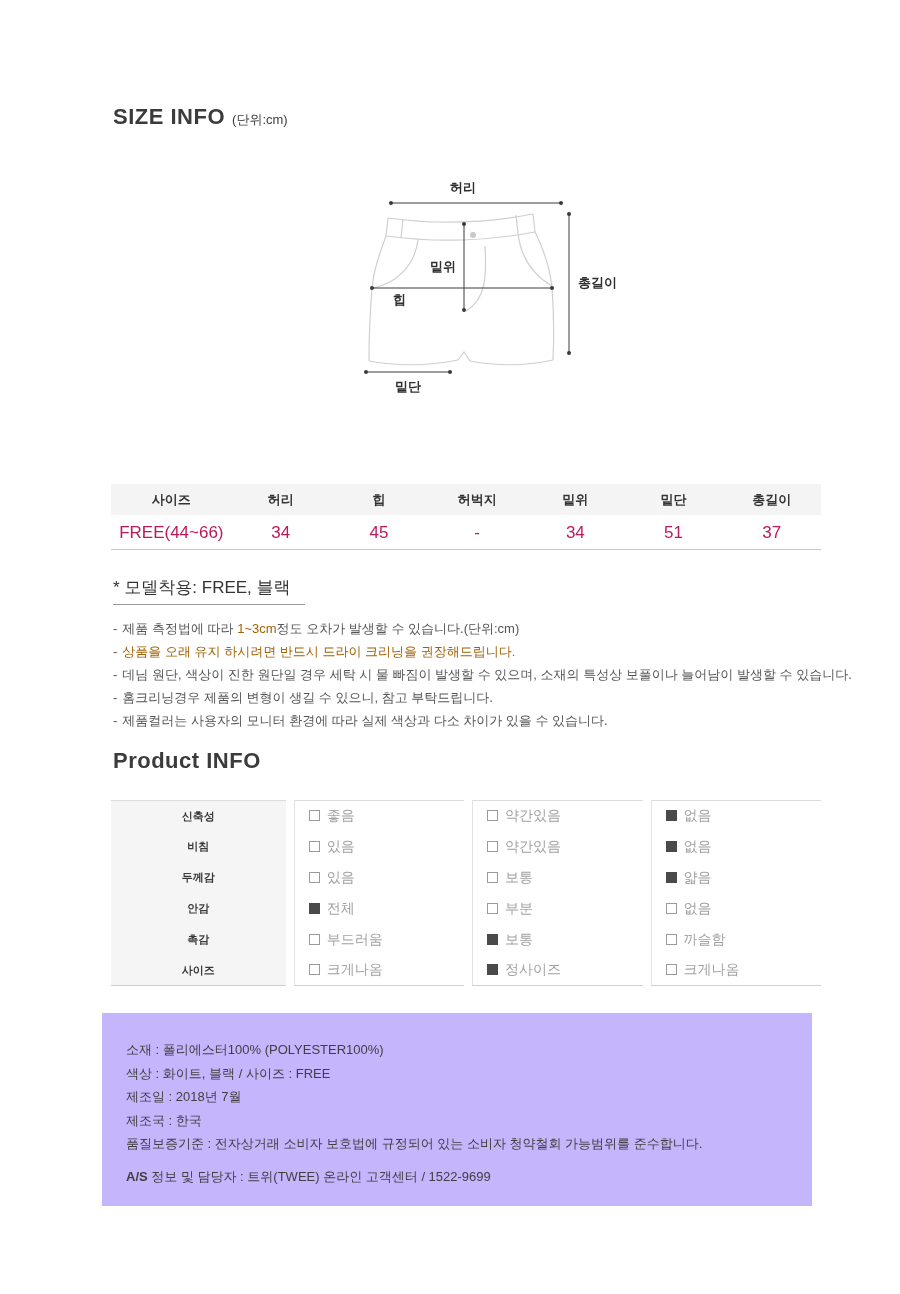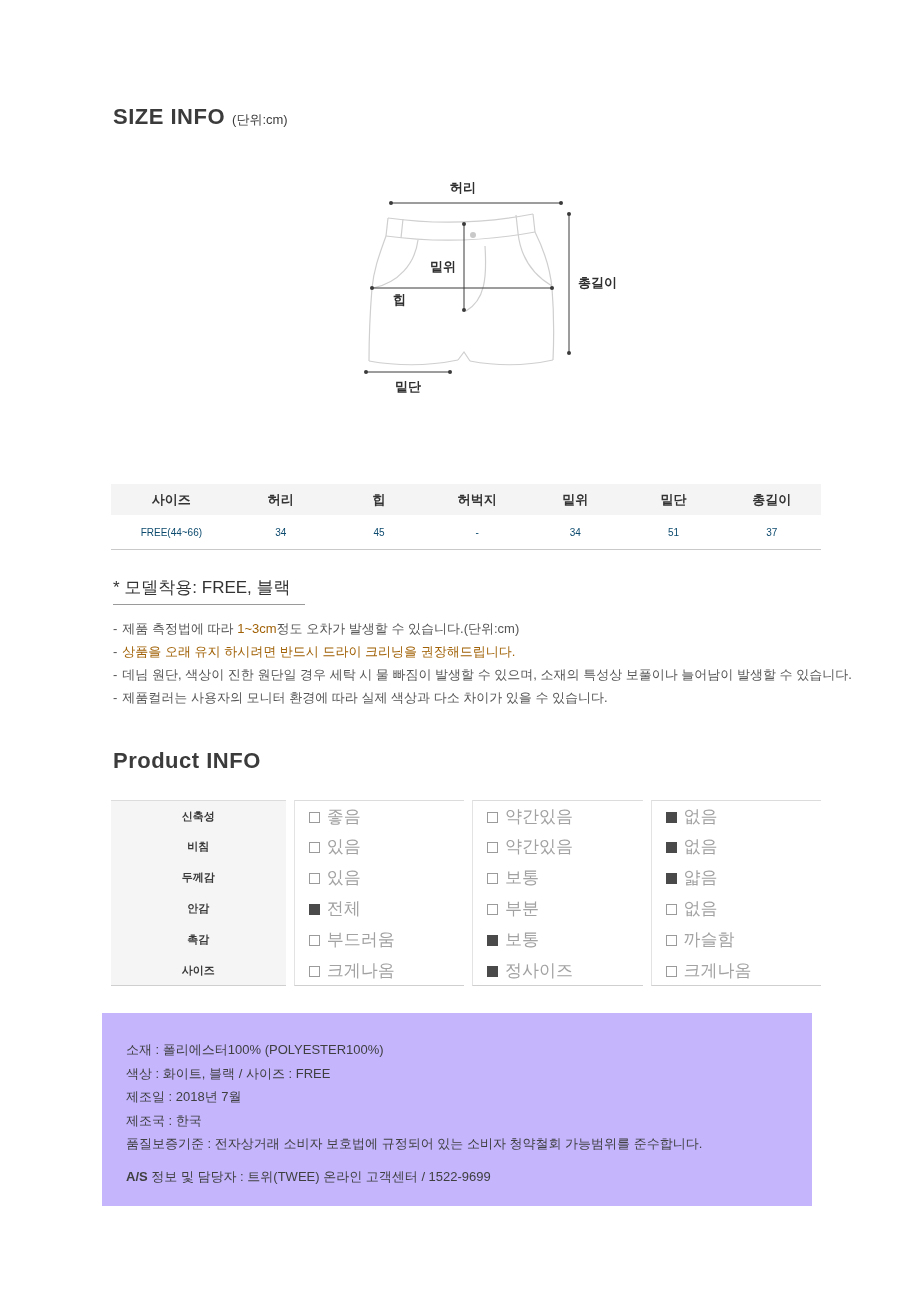--- a/index.html
+++ b/index.html
@@ -16,36 +16,36 @@
   
   .diagram { position:absolute; left:330px; top:158px; width:280px; height:232px; }
   .diagram text { font-size:13px; fill:#2f2f2f; font-weight:600; font-family:"Liberation Sans","DejaVu Sans",sans-serif; }
   .shorts-line { stroke:#cfcfcf; stroke-width:1.2; fill:none; }
   .measure-line { stroke:#3a3a3a; stroke-width:1; fill:none; }
   .measure-dot { fill:#3a3a3a; }
 
   
   .size-table { position:absolute; left:95px; top:474px; width:710px; border-collapse:collapse; table-layout:fixed; }
   .size-table th { background:#f4f4f4; height:32px; font-size:13px; font-weight:600; color:#333; text-align:center; border-bottom:2px solid #fff; }
-  .size-table td { height:33px; font-size:10px; color:#0c4a6e; text-align:center; border-bottom:1px solid #c9c9c9; }
+  .size-table td { height:33px; font-size:17px; color:#be185d; text-align:center; border-bottom:1px solid #c9c9c9; }
 
   
   .model-note { position:absolute; left:97px; top:566px; font-size:17px; color:#333; border-bottom:1px solid #9a9a9a; padding:0 14px 5px 0; }
 
   
   .notes { position:absolute; left:97px; top:607px; font-size:13px; color:#555; }
   .note { line-height:23px; }
   .note .dash { margin-right:5px; color:#555; }
   .red { color:#a16207; }
 
   
   .product-table { position:absolute; left:87px; top:790px; width:726px; border-collapse:separate; border-spacing:8px 0; }
   .product-table td { height:31px; vertical-align:middle; }
   .product-table .p-label { width:166px; background:#f5f5f5; text-align:center; font-size:11px; font-weight:bold; color:#3a3a3a; }
-  .product-table .p-opt { width:162px; font-size:17px; color:#a2a2a2; border-left:1px solid #e3e3e3; padding-left:14px; background:#fff; }
+  .product-table .p-opt { width:162px; font-size:14px; color:#a2a2a2; border-left:1px solid #e3e3e3; padding-left:14px; background:#fff; }
   .product-table tr:first-child td { border-top:1px solid #dcdcdc; }
   .product-table tr:last-child td { border-bottom:1px solid #cfcfcf; }
   .cbox { display:inline-block; width:11px; height:11px; border:1px solid #9b9b9b; background:#fff; margin-right:7px; vertical-align:-1px; }
   .cbox.checked { background:#4a4a4a; border-color:#4a4a4a; }
 
   
   .details-box { position:absolute; left:86px; top:1003px; width:710px; height:193px; background:#c4b5fd; padding:25px 24px; }
   .details-box p { font-size:13px; color:#3f3f3f; line-height:23.5px; }
   .details-box .as-line { margin-top:9px; }
   .details-box .bold { font-weight:bold; }
@@ -155,20 +155,23 @@
     <div class="note">
       <span class="dash">-</span><span>제품 측정법에 따라 </span><span class="red">1~3cm</span><span>정도 오차가 발생할 수 있습니다.(단위:cm)</span>
     </div>
     <div class="note">
       <span class="dash red">-</span><span class="red">상품을 오래 유지 하시려면 반드시 드라이 크리닝을 권장해드립니다.</span>
     </div>
     <div class="note">
       <span class="dash">-</span><span>데님 원단, 색상이 진한 원단일 경우 세탁 시 물 빠짐이 발생할 수 있으며, 소재의 특성상 보풀이나 늘어남이 발생할 수 있습니다.</span>
     </div>
     <div class="note">
+      <span class="dash">-</span><span>홈크리닝경우 제품의 변형이 생길 수 있으니, 참고 부탁드립니다.</span>
+    </div>
+    <div class="note">
       <span class="dash">-</span><span>제품컬러는 사용자의 모니터 환경에 따라 실제 색상과 다소 차이가 있을 수 있습니다.</span>
     </div>
   </div>
 
   <h2 class="section-title" id="product-title">Product INFO</h2>
 
   <table class="product-table">
     <tbody>
       <tr>
         <td class="p-label">신축성</td>

